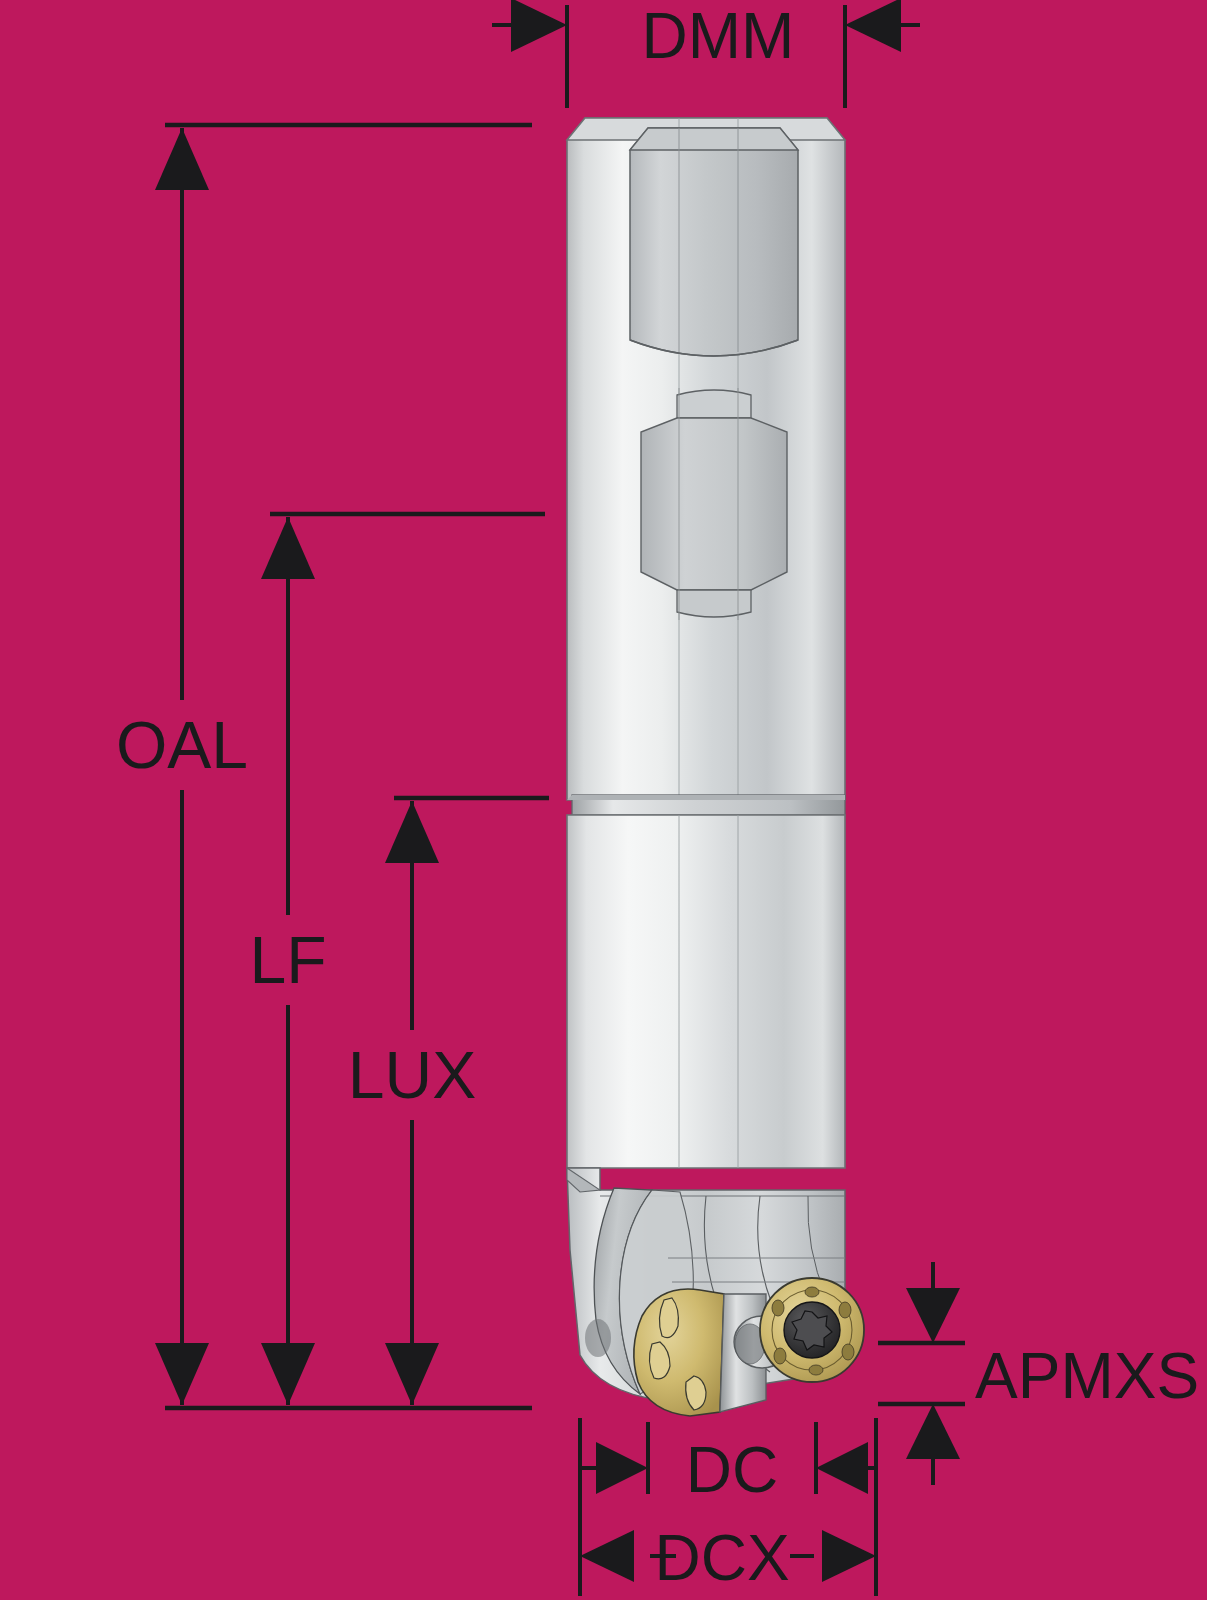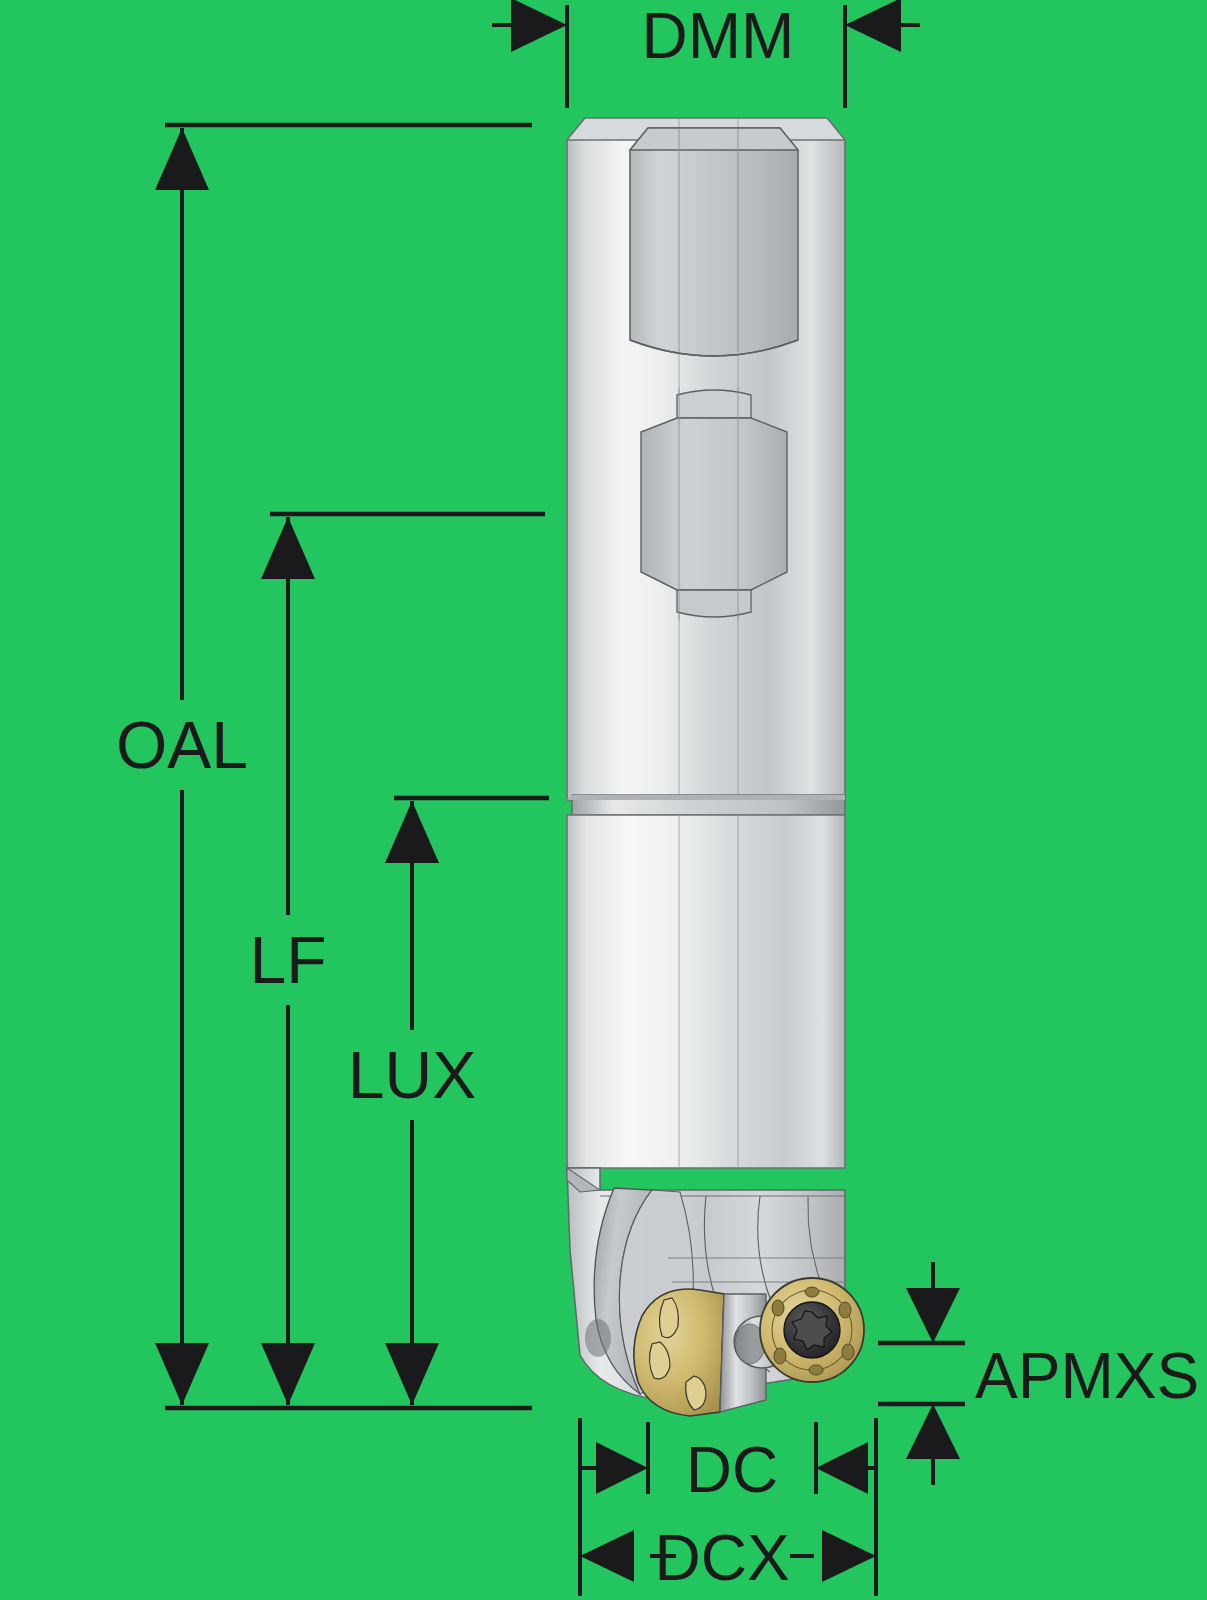--- a/index.html
+++ b/index.html
@@ -8,21 +8,21 @@
     padding: 0;
     background: #ffffff;
   }
   body {
     font-family: "Liberation Sans", sans-serif;
   }
   #stage {
     position: relative;
     width: 1207px;
     height: 1600px;
-    background: #22c55e;
+    background: #be185d;
     overflow: hidden;
   }
   #drawing {
     position: absolute;
     left: 0;
     top: 0;
     width: 1207px;
     height: 1600px;
   }
   .dim-label {

